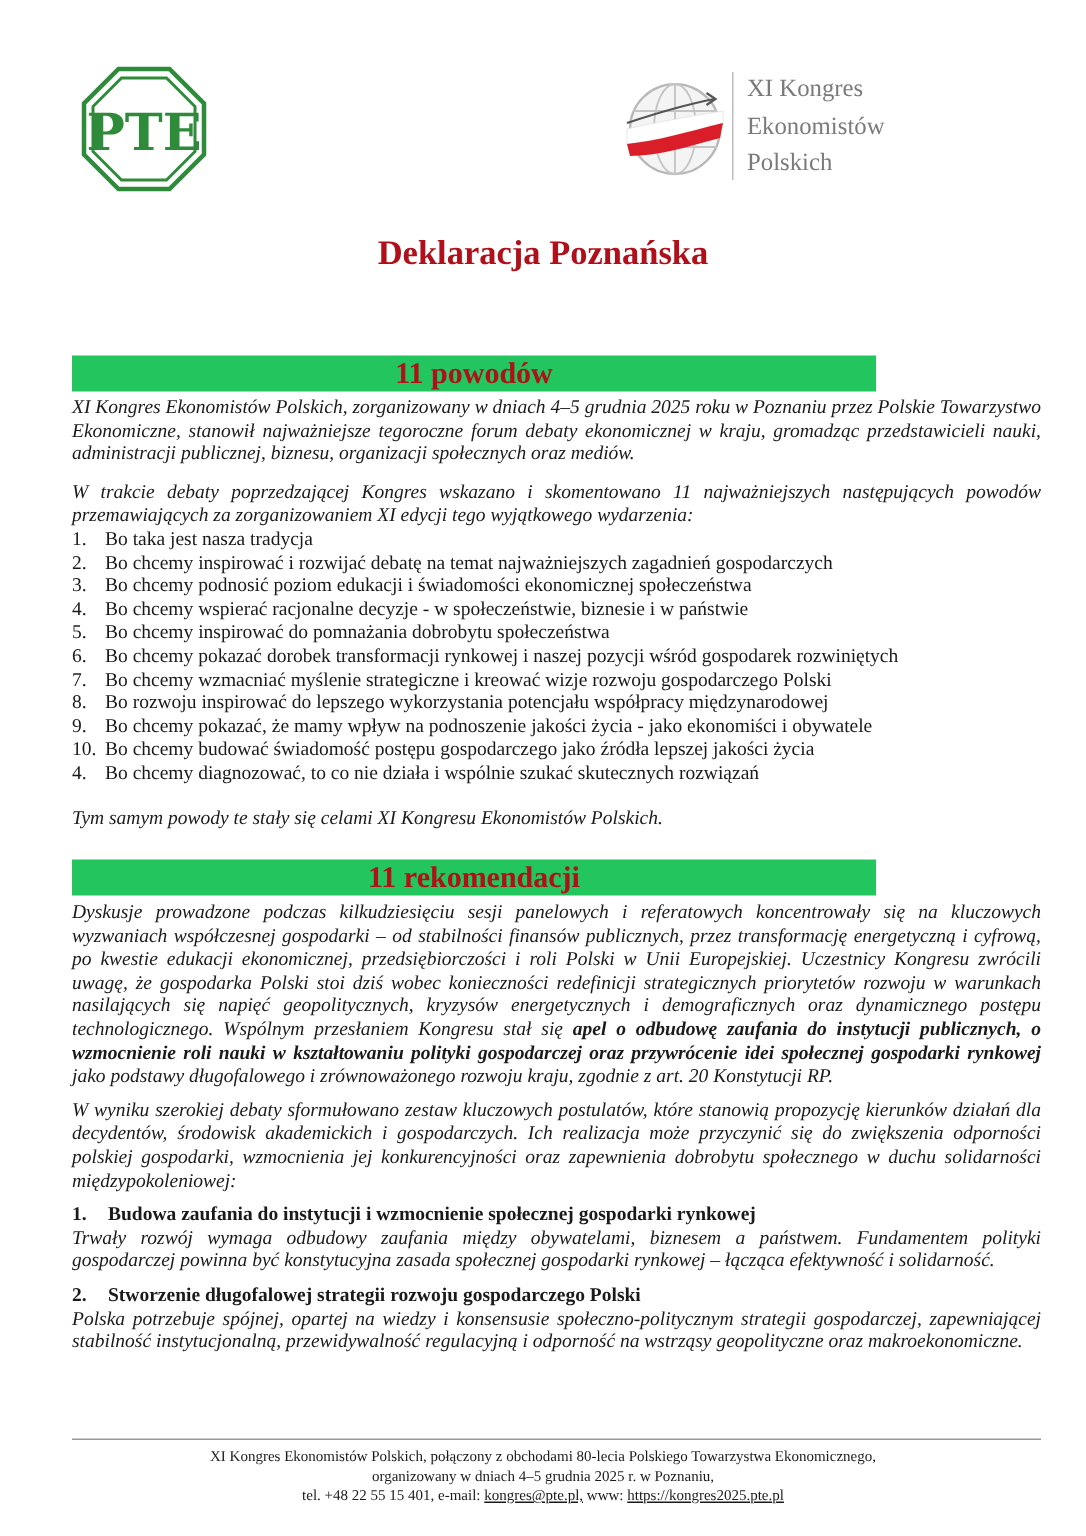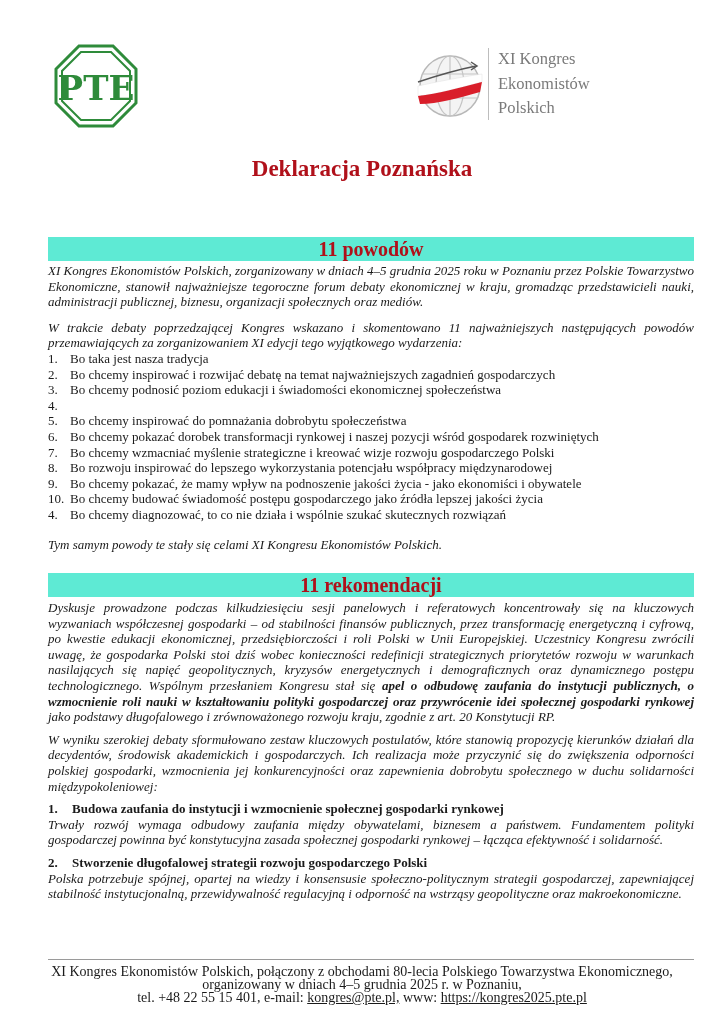--- a/index.html
+++ b/index.html
@@ -9,32 +9,32 @@
   .pte-logo { position:absolute; left:54px; top:44px; width:84px; height:84px; }
   .pte-text { position:absolute; left:148px; top:52px; color:#2e8b3a;
               font-family:"DejaVu Serif", serif; font-size:17px; line-height:21px; font-weight:bold; }
   .pte-text div { letter-spacing:0.1px; }
   .kep-globe { position:absolute; left:416px; top:52px; width:68px; height:68px; }
   .kep-divider { position:absolute; left:488px; top:48px; width:1px; height:72px; background:#bdbdbd; }
   .kep-text { position:absolute; left:498px; top:47px; color:#7a7a7a;
               font-family:"Liberation Serif", serif; font-size:16.5px; line-height:24.5px; }
   .title { position:absolute; left:0; width:724px; top:155px; text-align:center;
            color:#b0101a; font-weight:bold; font-size:23px; line-height:28px; }
-  .section-bar { position:absolute; left:48px; width:646px; height:24px; background:#5eead4;
+  .section-bar { position:absolute; left:48px; width:536px; height:24px; background:#22c55e;
                  text-align:center; color:#b0101a; font-weight:bold; font-size:20px; line-height:24px; }
   .body-text { position:absolute; left:48px; width:646px; font-size:13px; line-height:15.6px; text-align:justify; }
   .p { margin:0;font-style:italic; }
   .gap { height:10px; }
   ol.reasons { list-style:none; margin:0; padding:0; }
   ol.reasons li { display:flex; }
   ol.reasons .num { width:22px; flex:none; }
   .rec-title { font-weight:bold; display:flex; }
   .rec-title .num { width:24px; flex:none; }
   .footer-line { position:absolute; left:48px; width:646px; top:959px; height:1px; background:#9a9a9a; }
-  .footer { position:absolute; left:0; width:724px; top:965px; text-align:center; font-size:14px; line-height:13px; }
+  .footer { position:absolute; left:0; width:724px; top:965px; text-align:center; font-size:10px; line-height:13px; }
   .footer a { color:#1a1a1a; text-decoration:underline; }
   b { font-weight:bold; }
 </style>
 </head>
 <body>
 
 <div class="header">
   <svg class="pte-logo" viewBox="0 0 84 84">
     <polygon points="25,2 59,2 82,25 82,59 59,82 25,82 2,59 2,25" fill="none" stroke="#2e8b3a" stroke-width="3"></polygon>
     <polygon points="27,8 57,8 76,27 76,57 57,76 27,76 8,57 8,27" fill="none" stroke="#2e8b3a" stroke-width="2"></polygon>
@@ -79,20 +79,21 @@
     <li>
         <span class="num">2.</span>
         <span>Bo chcemy inspirować i rozwijać debatę na temat najważniejszych zagadnień gospodarczych</span>
       </li>
     <li>
         <span class="num">3.</span>
         <span>Bo chcemy podnosić poziom edukacji i świadomości ekonomicznej społeczeństwa</span>
       </li>
     <li>
         <span class="num">4.</span>
+        <span>Bo chcemy wspierać racjonalne decyzje - w społeczeństwie, biznesie i w państwie</span>
       </li>
     <li>
         <span class="num">5.</span>
         <span>Bo chcemy inspirować do pomnażania dobrobytu społeczeństwa</span>
       </li>
     <li>
         <span class="num">6.</span>
         <span>Bo chcemy pokazać dorobek transformacji rynkowej i naszej pozycji wśród gospodarek rozwiniętych</span>
       </li>
     <li>

